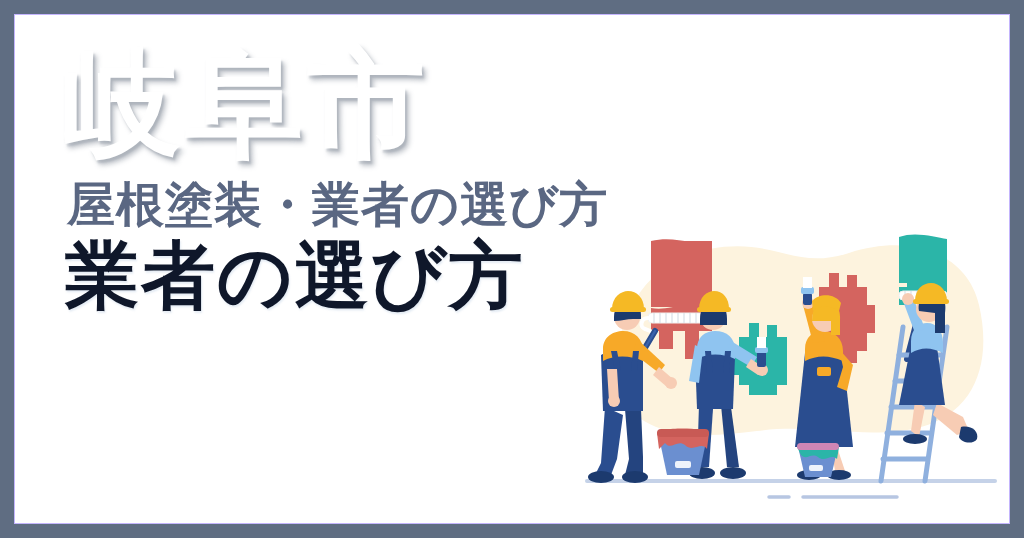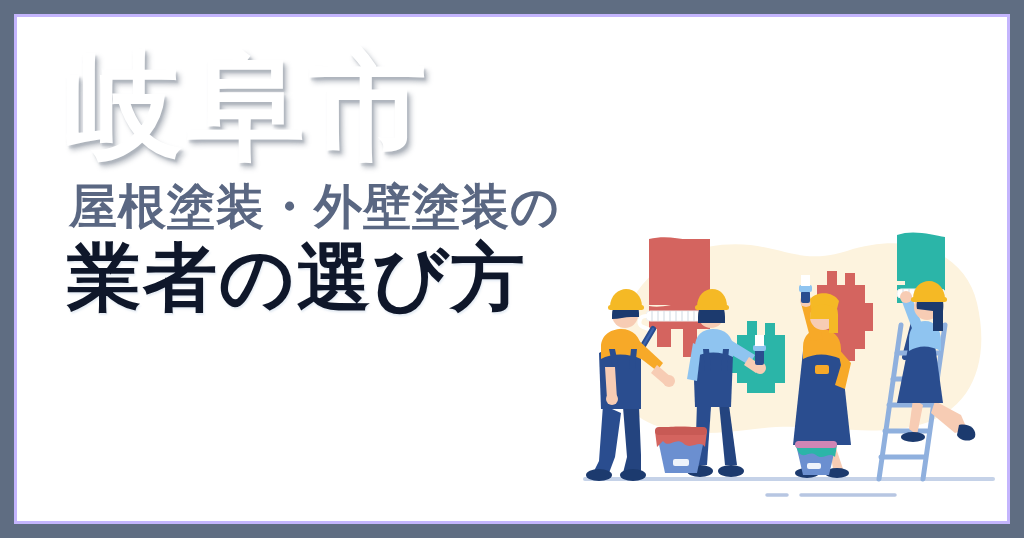--- a/index.html
+++ b/index.html
@@ -8,21 +8,21 @@
     background:#5f6d82;
     font-family:"Liberation Sans","DejaVu Sans",sans-serif;
   }
   .banner{
     position:relative;width:1024px;height:538px;box-sizing:border-box;
     background:#5f6d82;
     padding:14px 14px 14px 14px;
   }
   .inner{
     position:relative;width:100%;height:100%;background:#ffffff;box-sizing:border-box;
-    border:3px solid #c4b5fd;
+    border:1px solid #c4b5fd;
     overflow:hidden;
   }
 
   
   .text-block{
     position:absolute;left:38px;top:30px;width:560px;height:420px;
   }
   .city-title{
     font-family:"DejaVu Sans","Liberation Sans",sans-serif;
     font-size:118px;font-weight:bold;line-height:1.0;
@@ -54,21 +54,21 @@
   .illus svg{display:block;width:100%;height:100%;}
 </style>
 </head>
 <body>
 
 <div class="banner">
   <div class="inner">
 
     <div class="text-block">
       <div class="city-title">岐阜市</div>
-      <div class="sub-line">屋根塗装・外壁塗装の</div>
+      <div class="sub-line">屋根塗装・業者の選び方</div>
       <div class="main-line">業者の選び方</div>
     </div>
 
     <div class="illus">
       <svg viewBox="0 0 420 310" xmlns="http://www.w3.org/2000/svg">
 
         <path d="M38 175 C 28 120, 60 52, 128 40 C 196 28, 212 62, 268 44 C 330 24, 386 44, 398 96 C 412 156, 392 204, 340 218 C 286 232, 236 214, 176 222 C 110 231, 50 228, 38 175 Z" fill="#fdf3de"></path>
 
         <g>
           <path d="M70 32 L70 122 L78 122 L78 140 L92 140 L92 122 L104 122 L104 150 L118 150 L118 122 L131 122

